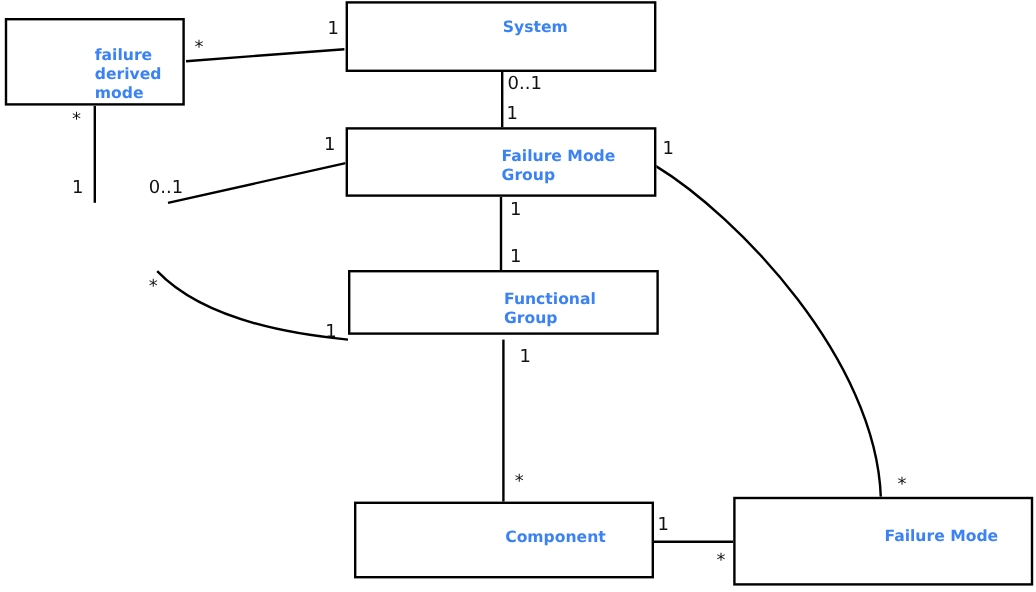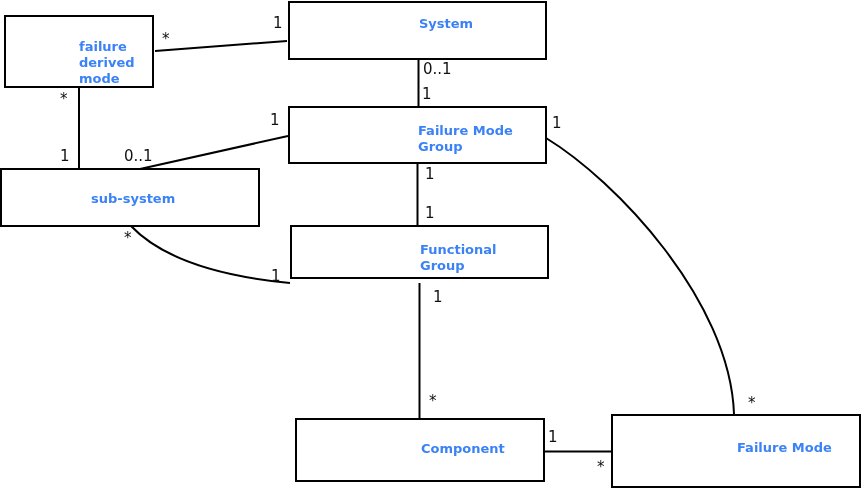--- a/index.html
+++ b/index.html
@@ -69,25 +69,20 @@
     </div>
   </div>
 
   <div class="box" style="left:288px;top:106px;width:259px;height:58px">
     <div class="box-label" style="left:128px;top:15px">
       <div>Failure Mode</div>
       <div>Group</div>
     </div>
   </div>
 
-  <div class="box" style="left:0px;top:168px;width:260px;height:59px">
-    <div class="box-label" style="left:89px;top:21px">
-      <div>sub-system</div>
-    </div>
-  </div>
 
   <div class="box" style="left:290px;top:225px;width:259px;height:54px">
     <div class="box-label" style="left:128px;top:15px">
       <div>Functional</div>
       <div>Group</div>
     </div>
   </div>
 
   <div class="box" style="left:295px;top:418px;width:250px;height:64px">
     <div class="box-label" style="left:124px;top:21px">

